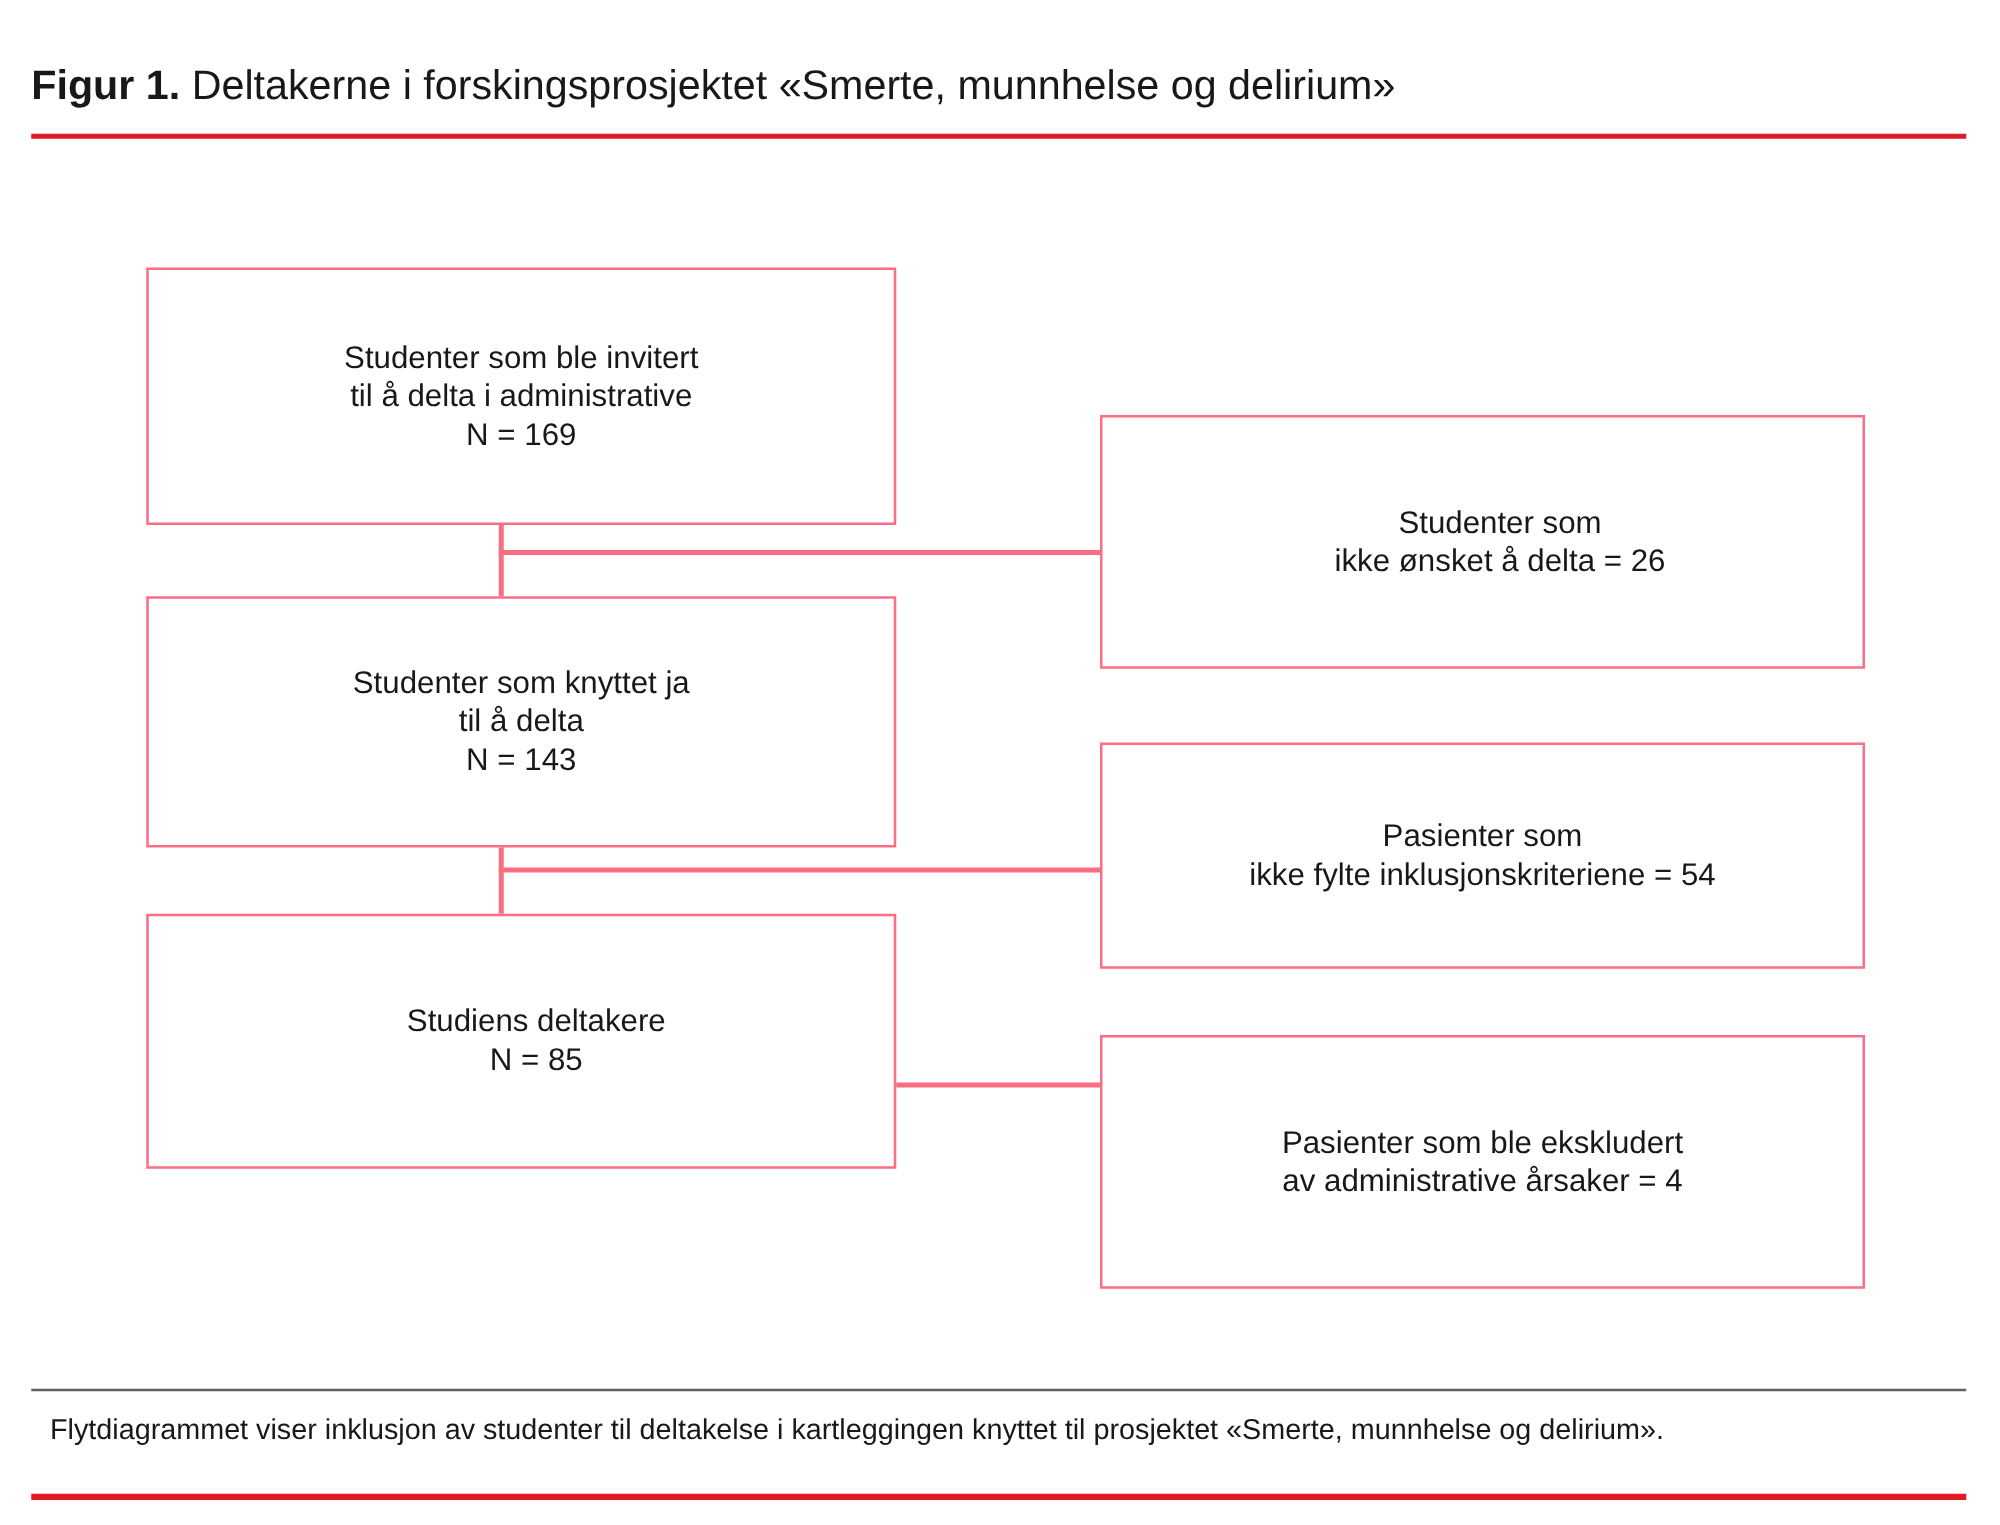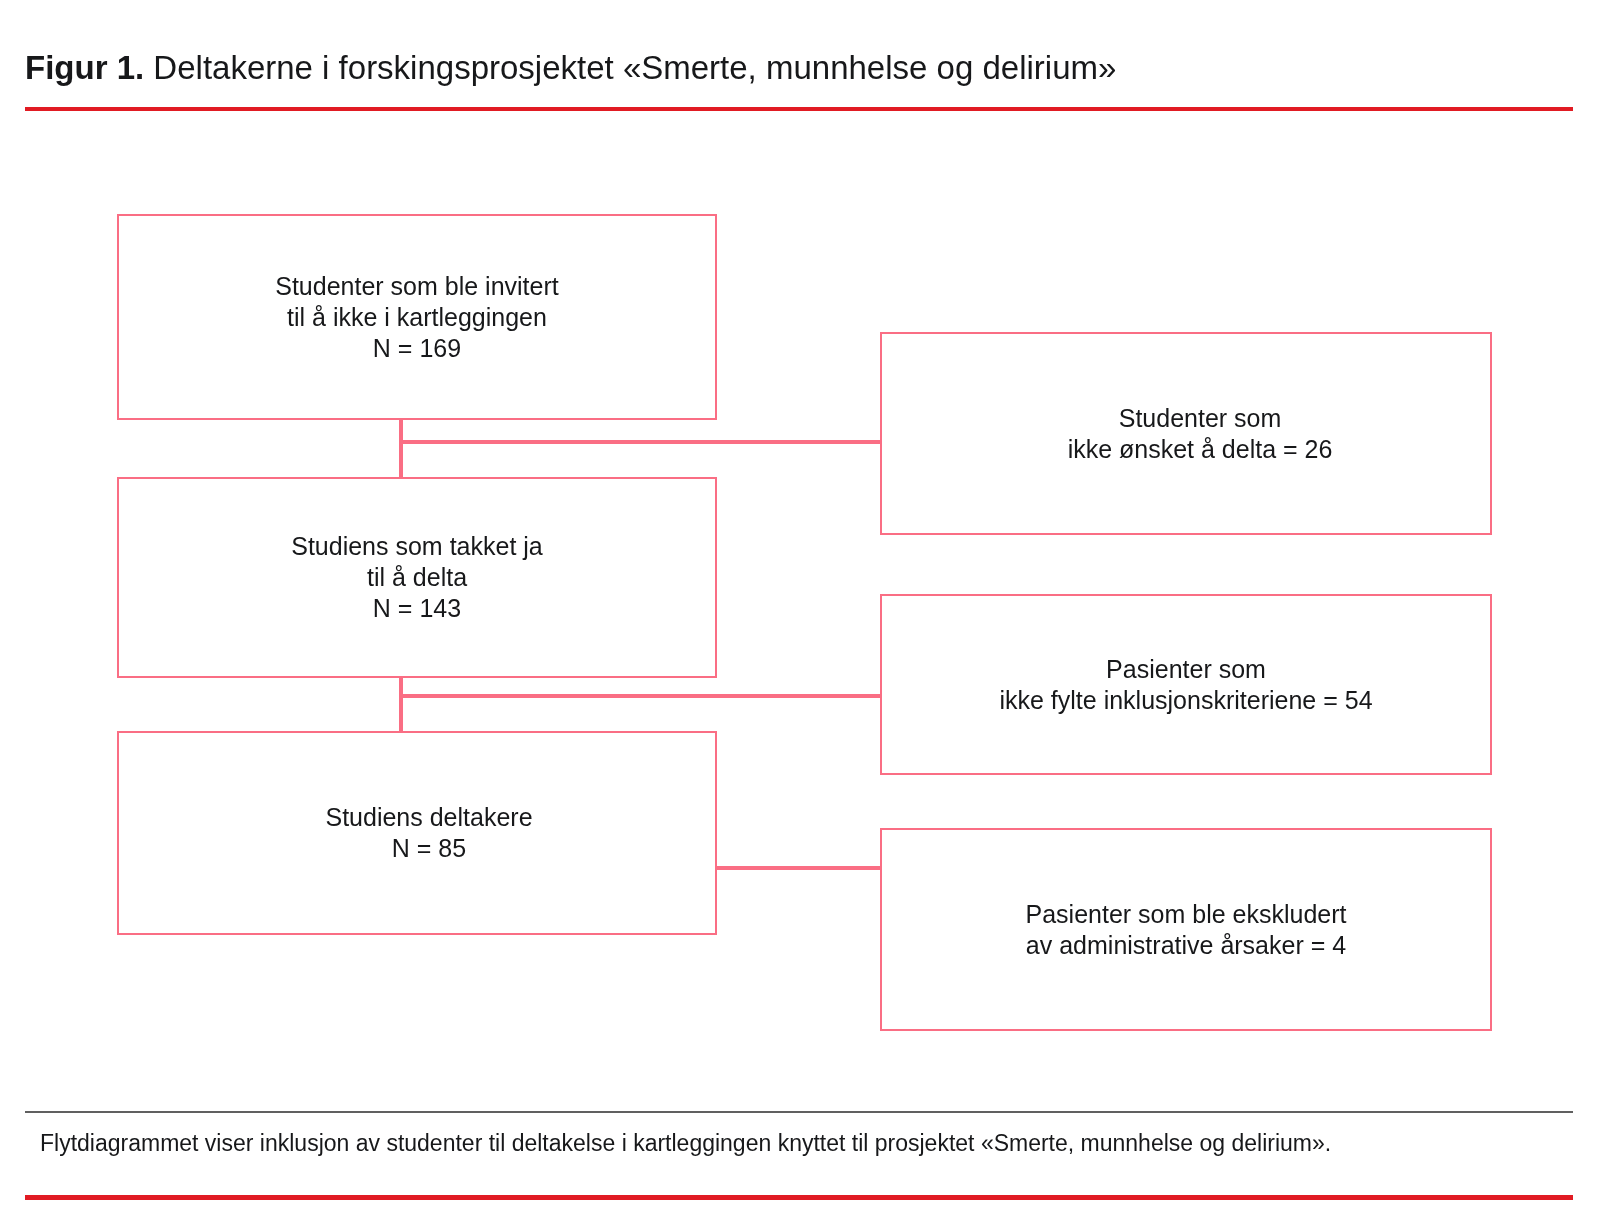--- a/index.html
+++ b/index.html
@@ -74,26 +74,26 @@
   <div class="rule red-top"></div>
 
   <div class="conn v1"></div>
   <div class="conn h1"></div>
   <div class="conn v2"></div>
   <div class="conn h2"></div>
   <div class="conn h3"></div>
 
   <div class="box main box-a">
     <span>Studenter som ble invitert</span>
-    <span>til å ikke i kartleggingen</span>
+    <span>til å delta i administrative</span>
     <span>N = 169</span>
   </div>
 
   <div class="box main box-b">
-    <span>Studiens som takket ja</span>
+    <span>Studenter som knyttet ja</span>
     <span>til å delta</span>
     <span>N = 143</span>
   </div>
 
   <div class="box main box-c">
     <span>Studiens deltakere</span>
     <span>N = 85</span>
   </div>
 
   <div class="box excl box-d">

